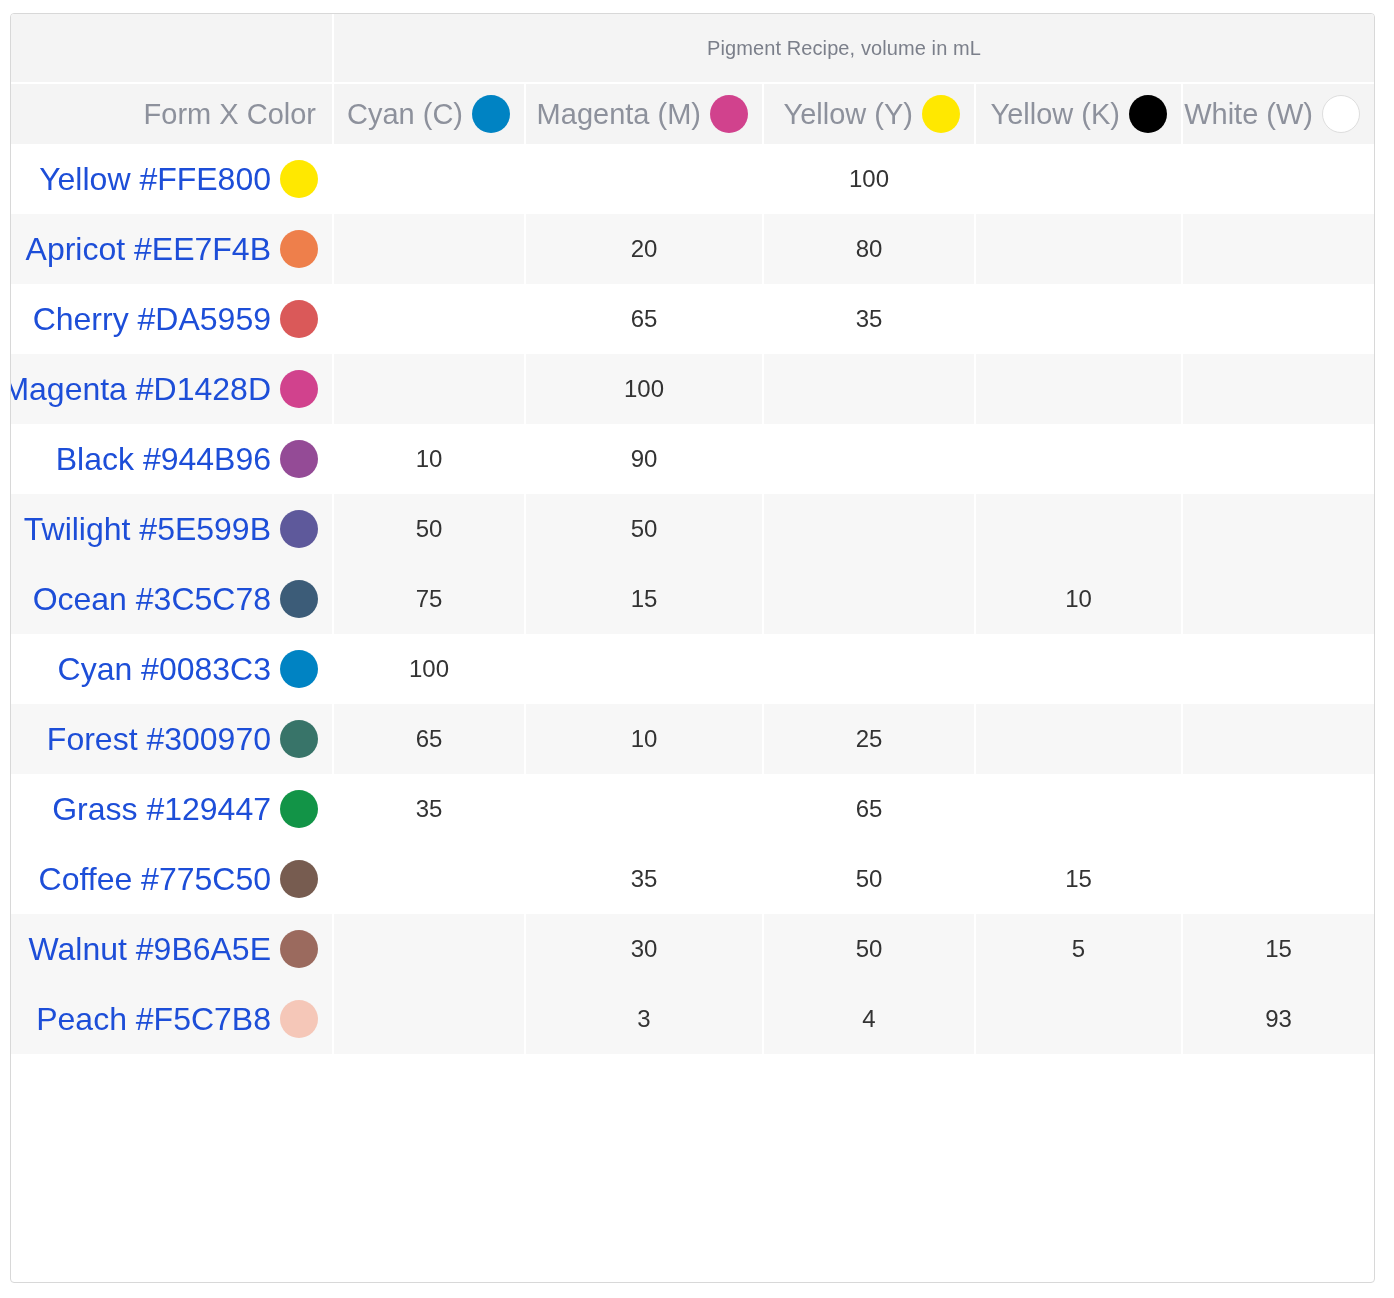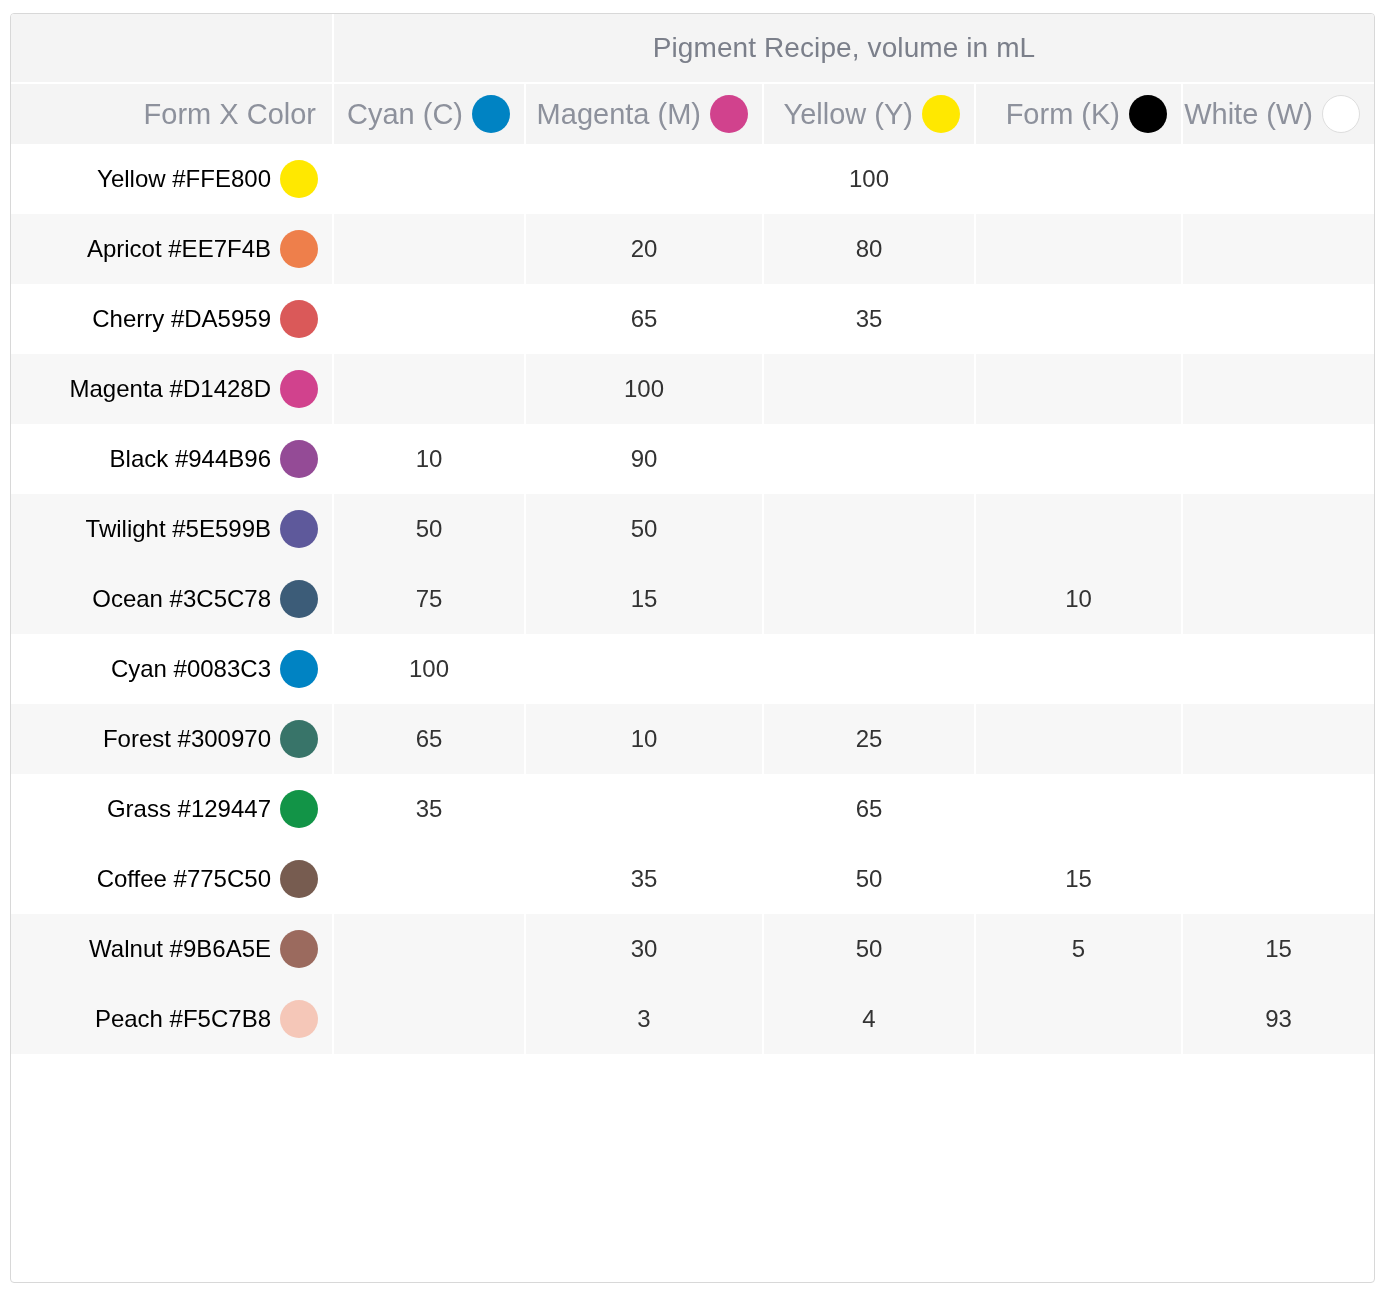--- a/index.html
+++ b/index.html
@@ -44,21 +44,21 @@
     background: #f4f4f4;
     padding: 0 20px 0 0;
     border: none;
   }
   tr.banner-row td.blank {
     background: #f4f4f4;
     border-right: 2px solid #ffffff;
   }
   .banner-title {
     color: #7b7f8a;
-    font-size: 28px;
+    font-size: 20px;
     text-align: center;
     letter-spacing: 0.1px;
   }
 
   
   tr.head-row td {
     height: 60px;
     background: #f4f4f4;
     border-top: 2px solid #ffffff;
     border-right: 2px solid #ffffff;
@@ -112,22 +112,22 @@
     padding-right: 14px;
     border-right: 2px solid #ffffff;
   }
   .name-inner {
     display: flex;
     align-items: center;
     justify-content: flex-end;
     gap: 9px;
   }
   .name-text {
-    color: #000000;
-    font-size: 24px;
+    color: #1d4ed8;
+    font-size: 32px;
     white-space: nowrap;
   }
   .val {
     display: block;
   }
 </style>
 </head>
 <body>
 
 <div id="card">
@@ -166,21 +166,21 @@
             </div>
           </td>
           <td>
             <div class="head-cell">
               <span class="head-label">Yellow (Y)</span>
               <span class="dot" style="background: rgb(255, 232, 0);"></span>
             </div>
           </td>
           <td>
             <div class="head-cell">
-              <span class="head-label">Form (K)</span>
+              <span class="head-label">Yellow (K)</span>
               <span class="dot" style="background: rgb(0, 0, 0);"></span>
             </div>
           </td>
           <td>
             <div class="head-cell">
               <span class="head-label">White (W)</span>
               <span class="dot white-dot" style="background: rgb(255, 255, 255);"></span>
             </div>
           </td>
         </tr>

